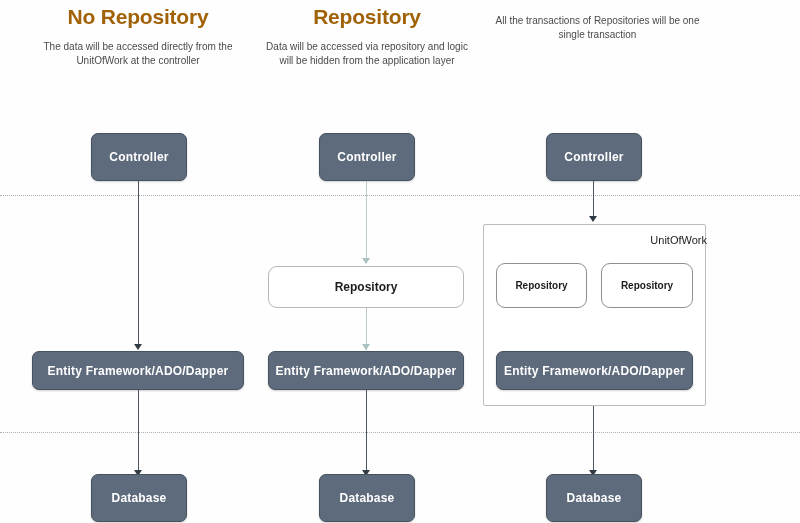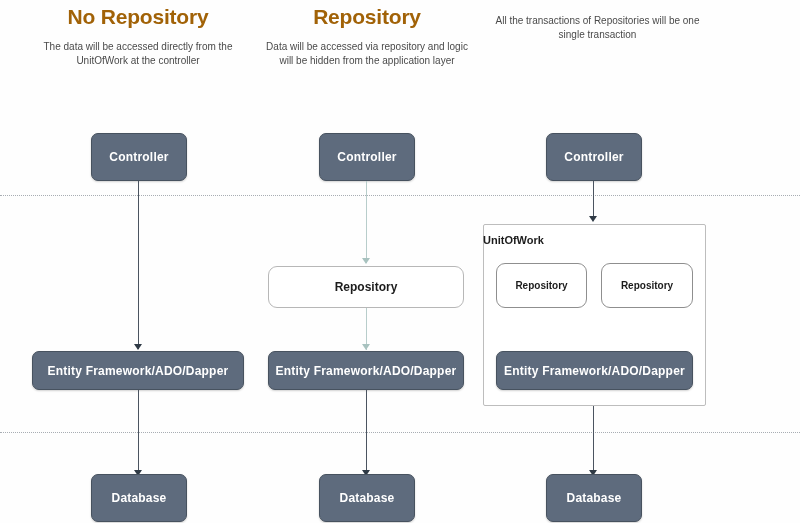--- a/index.html
+++ b/index.html
@@ -101,23 +101,23 @@
     box-sizing: border-box;
     border: 1px solid #bdbdbd;
     background: #ffffff;
     border-radius: 2px;
   }
   #group-unitofwork-label {
     position: absolute;
     left: 483px;
     top: 234px;
     width: 224px;
-    text-align: left;
+    text-align: right;
     font-size: 11px;
-    font-weight: bold;
+    font-weight: normal;
     color: #1c1c1c;
   }
 
   
   .conn {
     position: absolute;
     width: 1px;
   }
   .conn-dark  { background: #4b5460; }
   .conn-teal  { background: #b8cdcb; }

